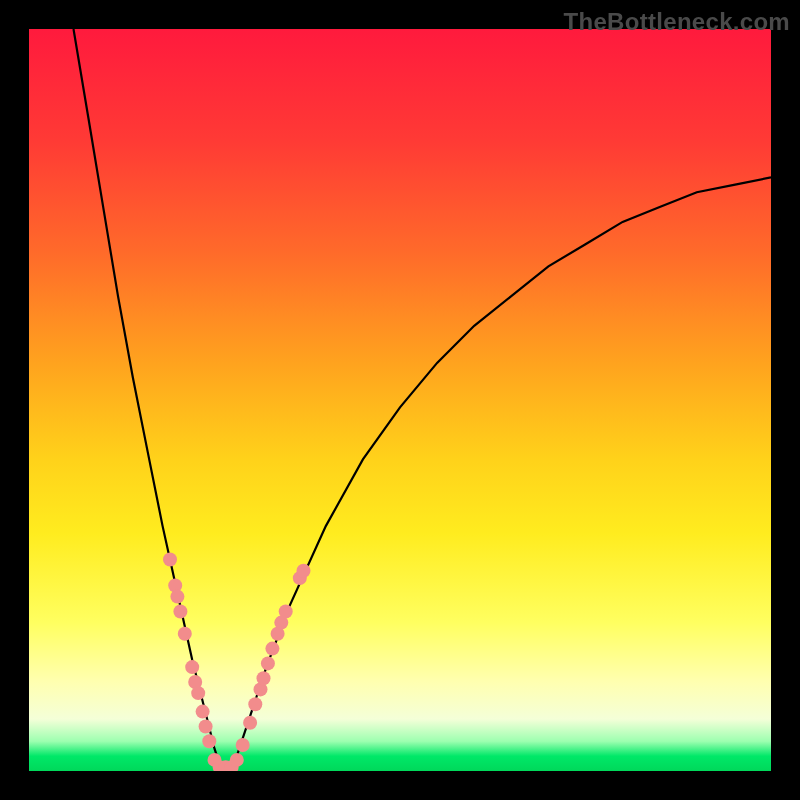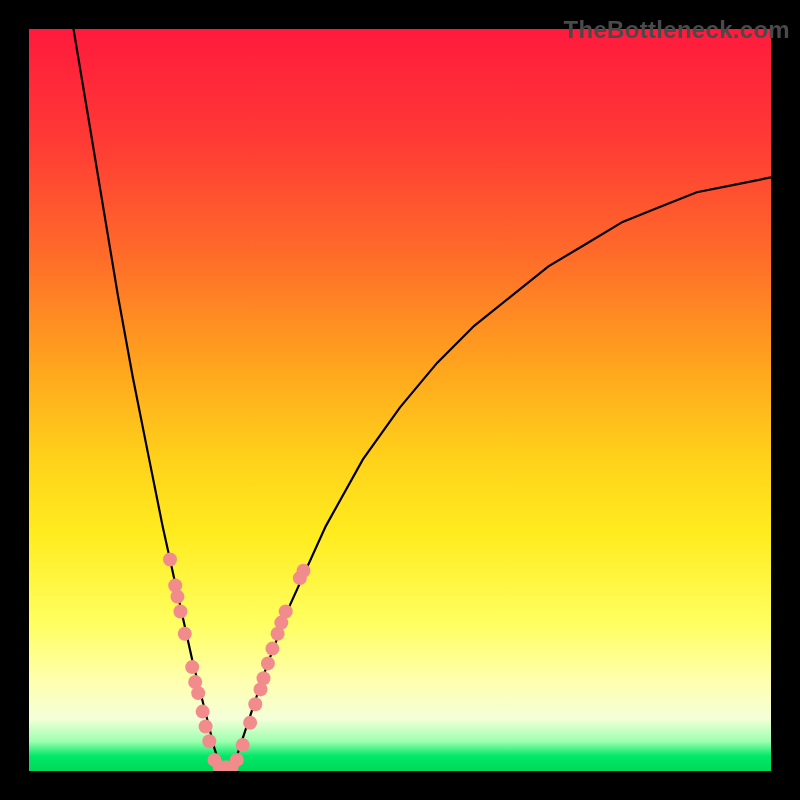--- a/index.html
+++ b/index.html
@@ -42,21 +42,21 @@
   }
   .curve-svg {
     position: absolute;
     left: 0;
     top: 0;
     width: 742px;
     height: 742px;
   }
   .watermark {
     position: absolute;
-    top: 16px;
+    top: 8px;
     right: 10px;
     color: #4a4a4a;
     font-size: 24px;
     font-weight: 600;
     letter-spacing: 0.3px;
     user-select: none;
   }
 </style>
 </head>
 <body>

